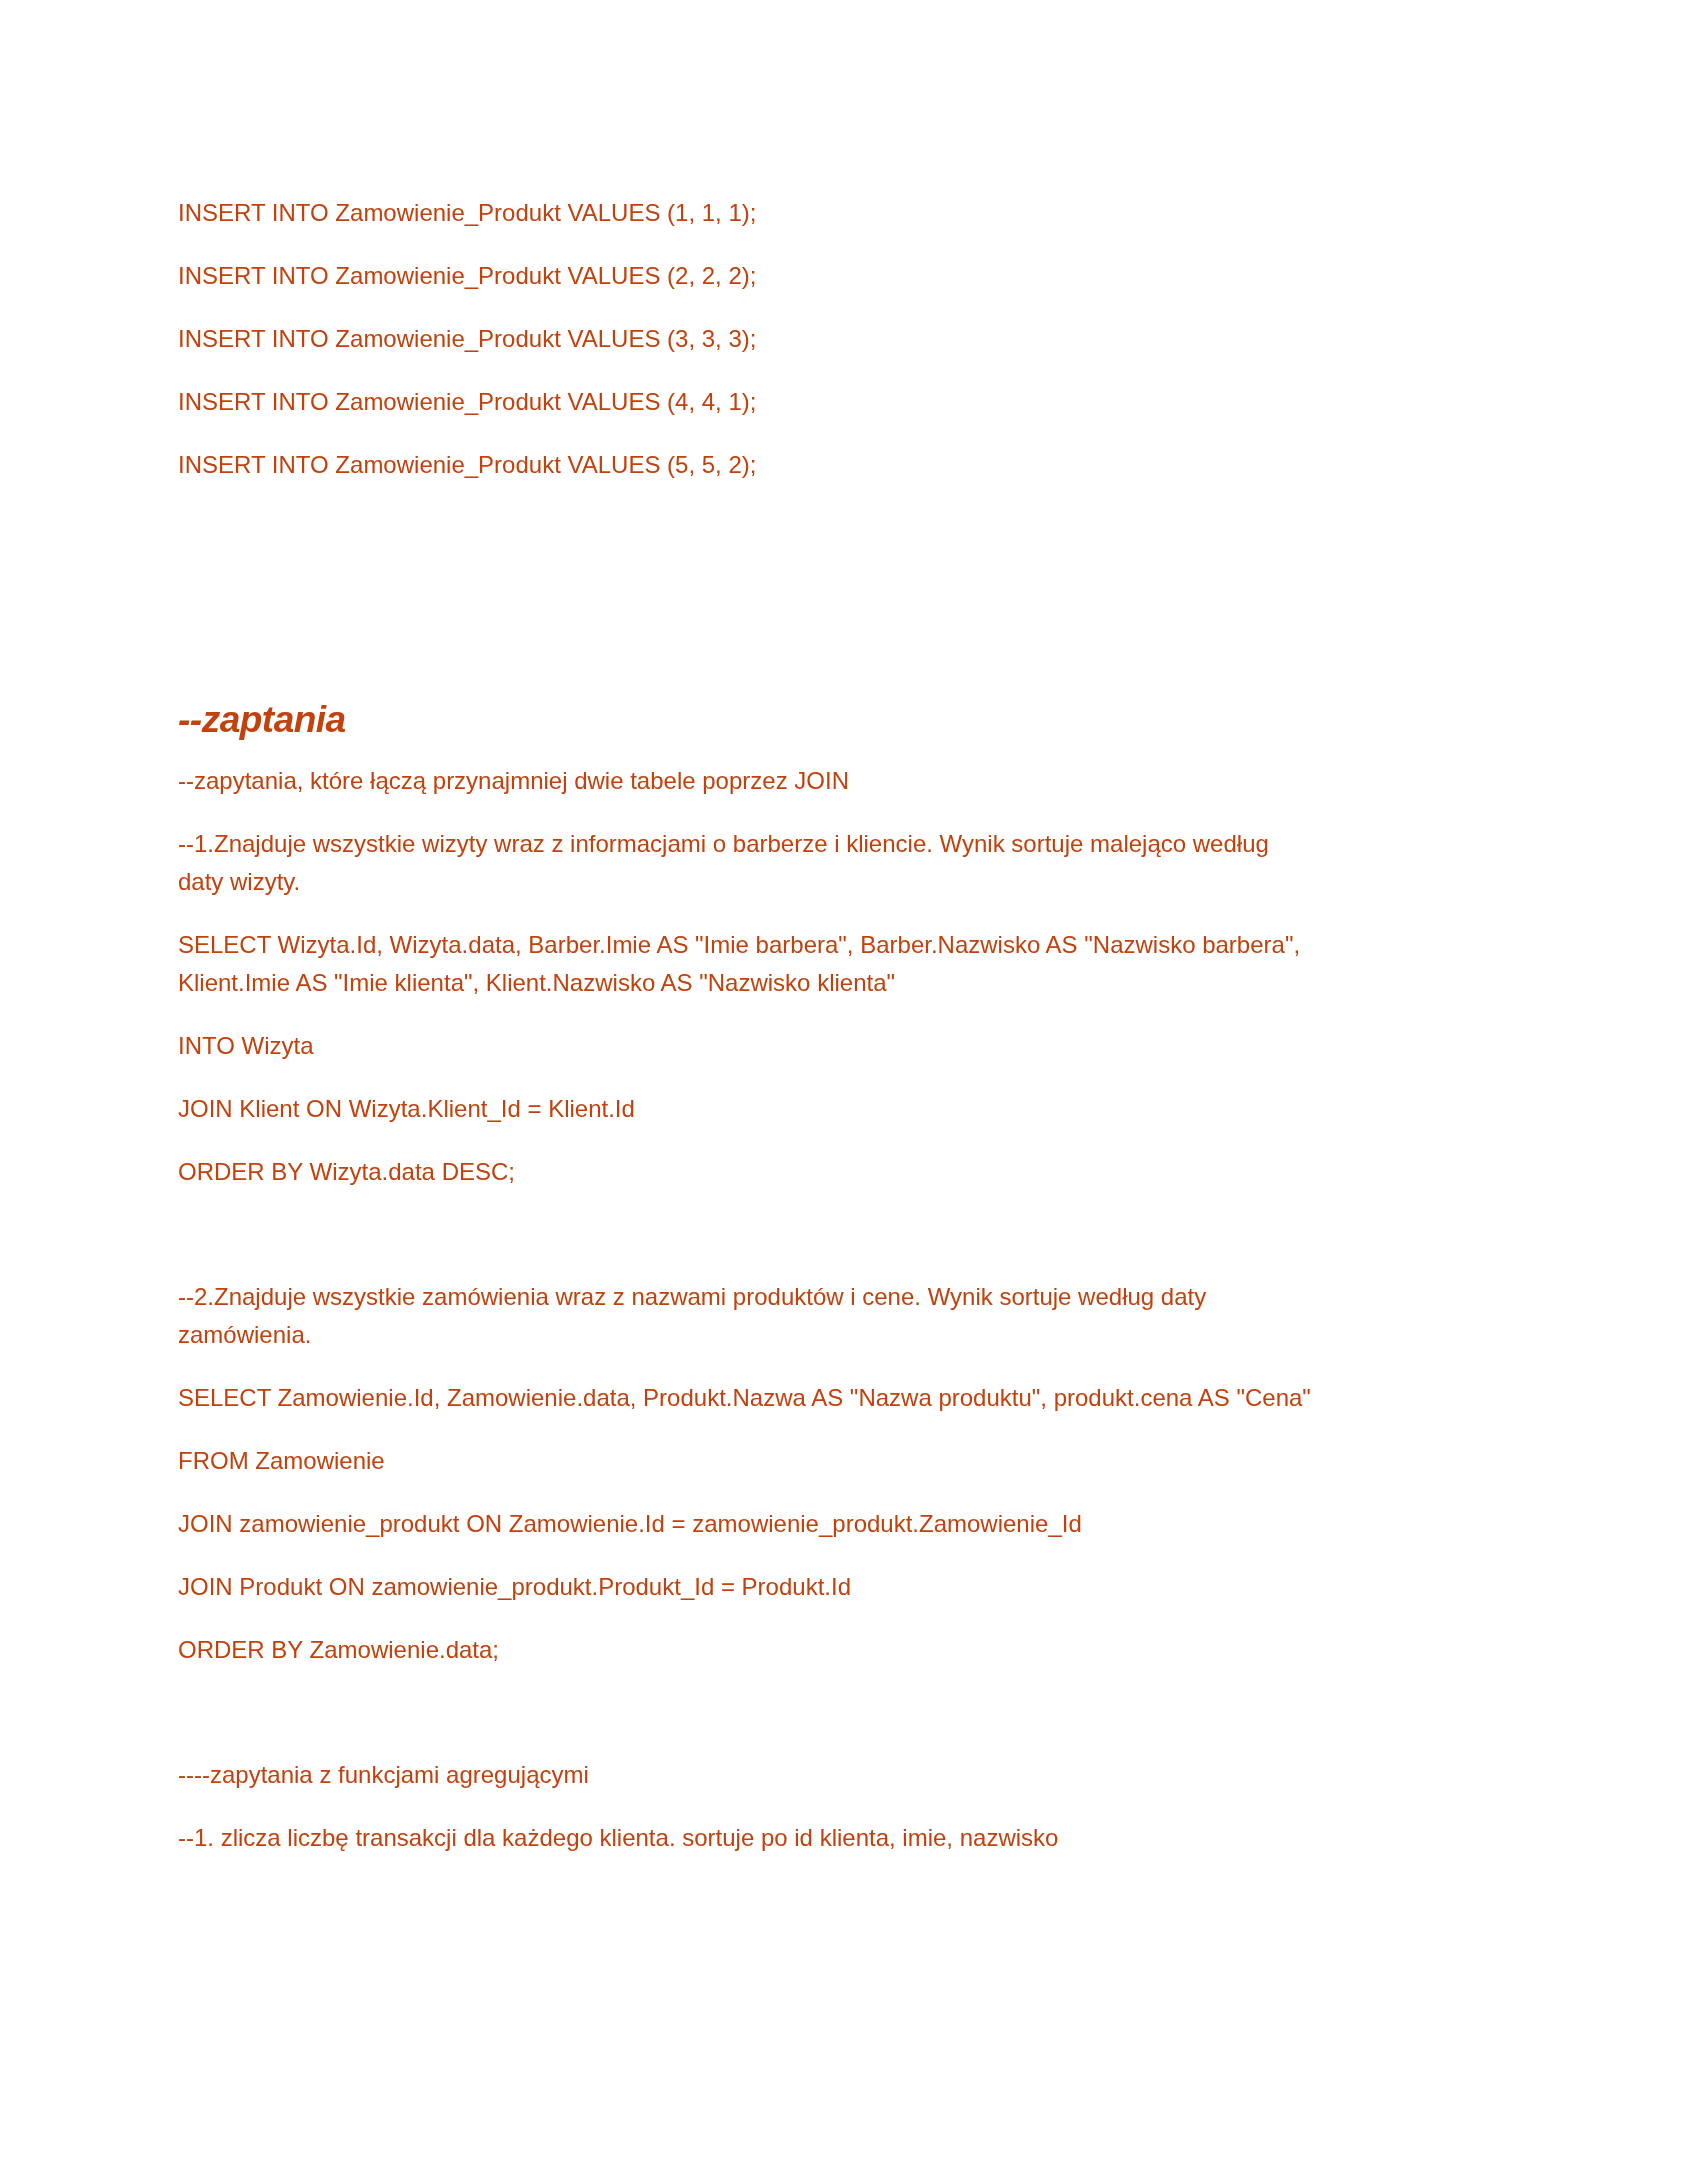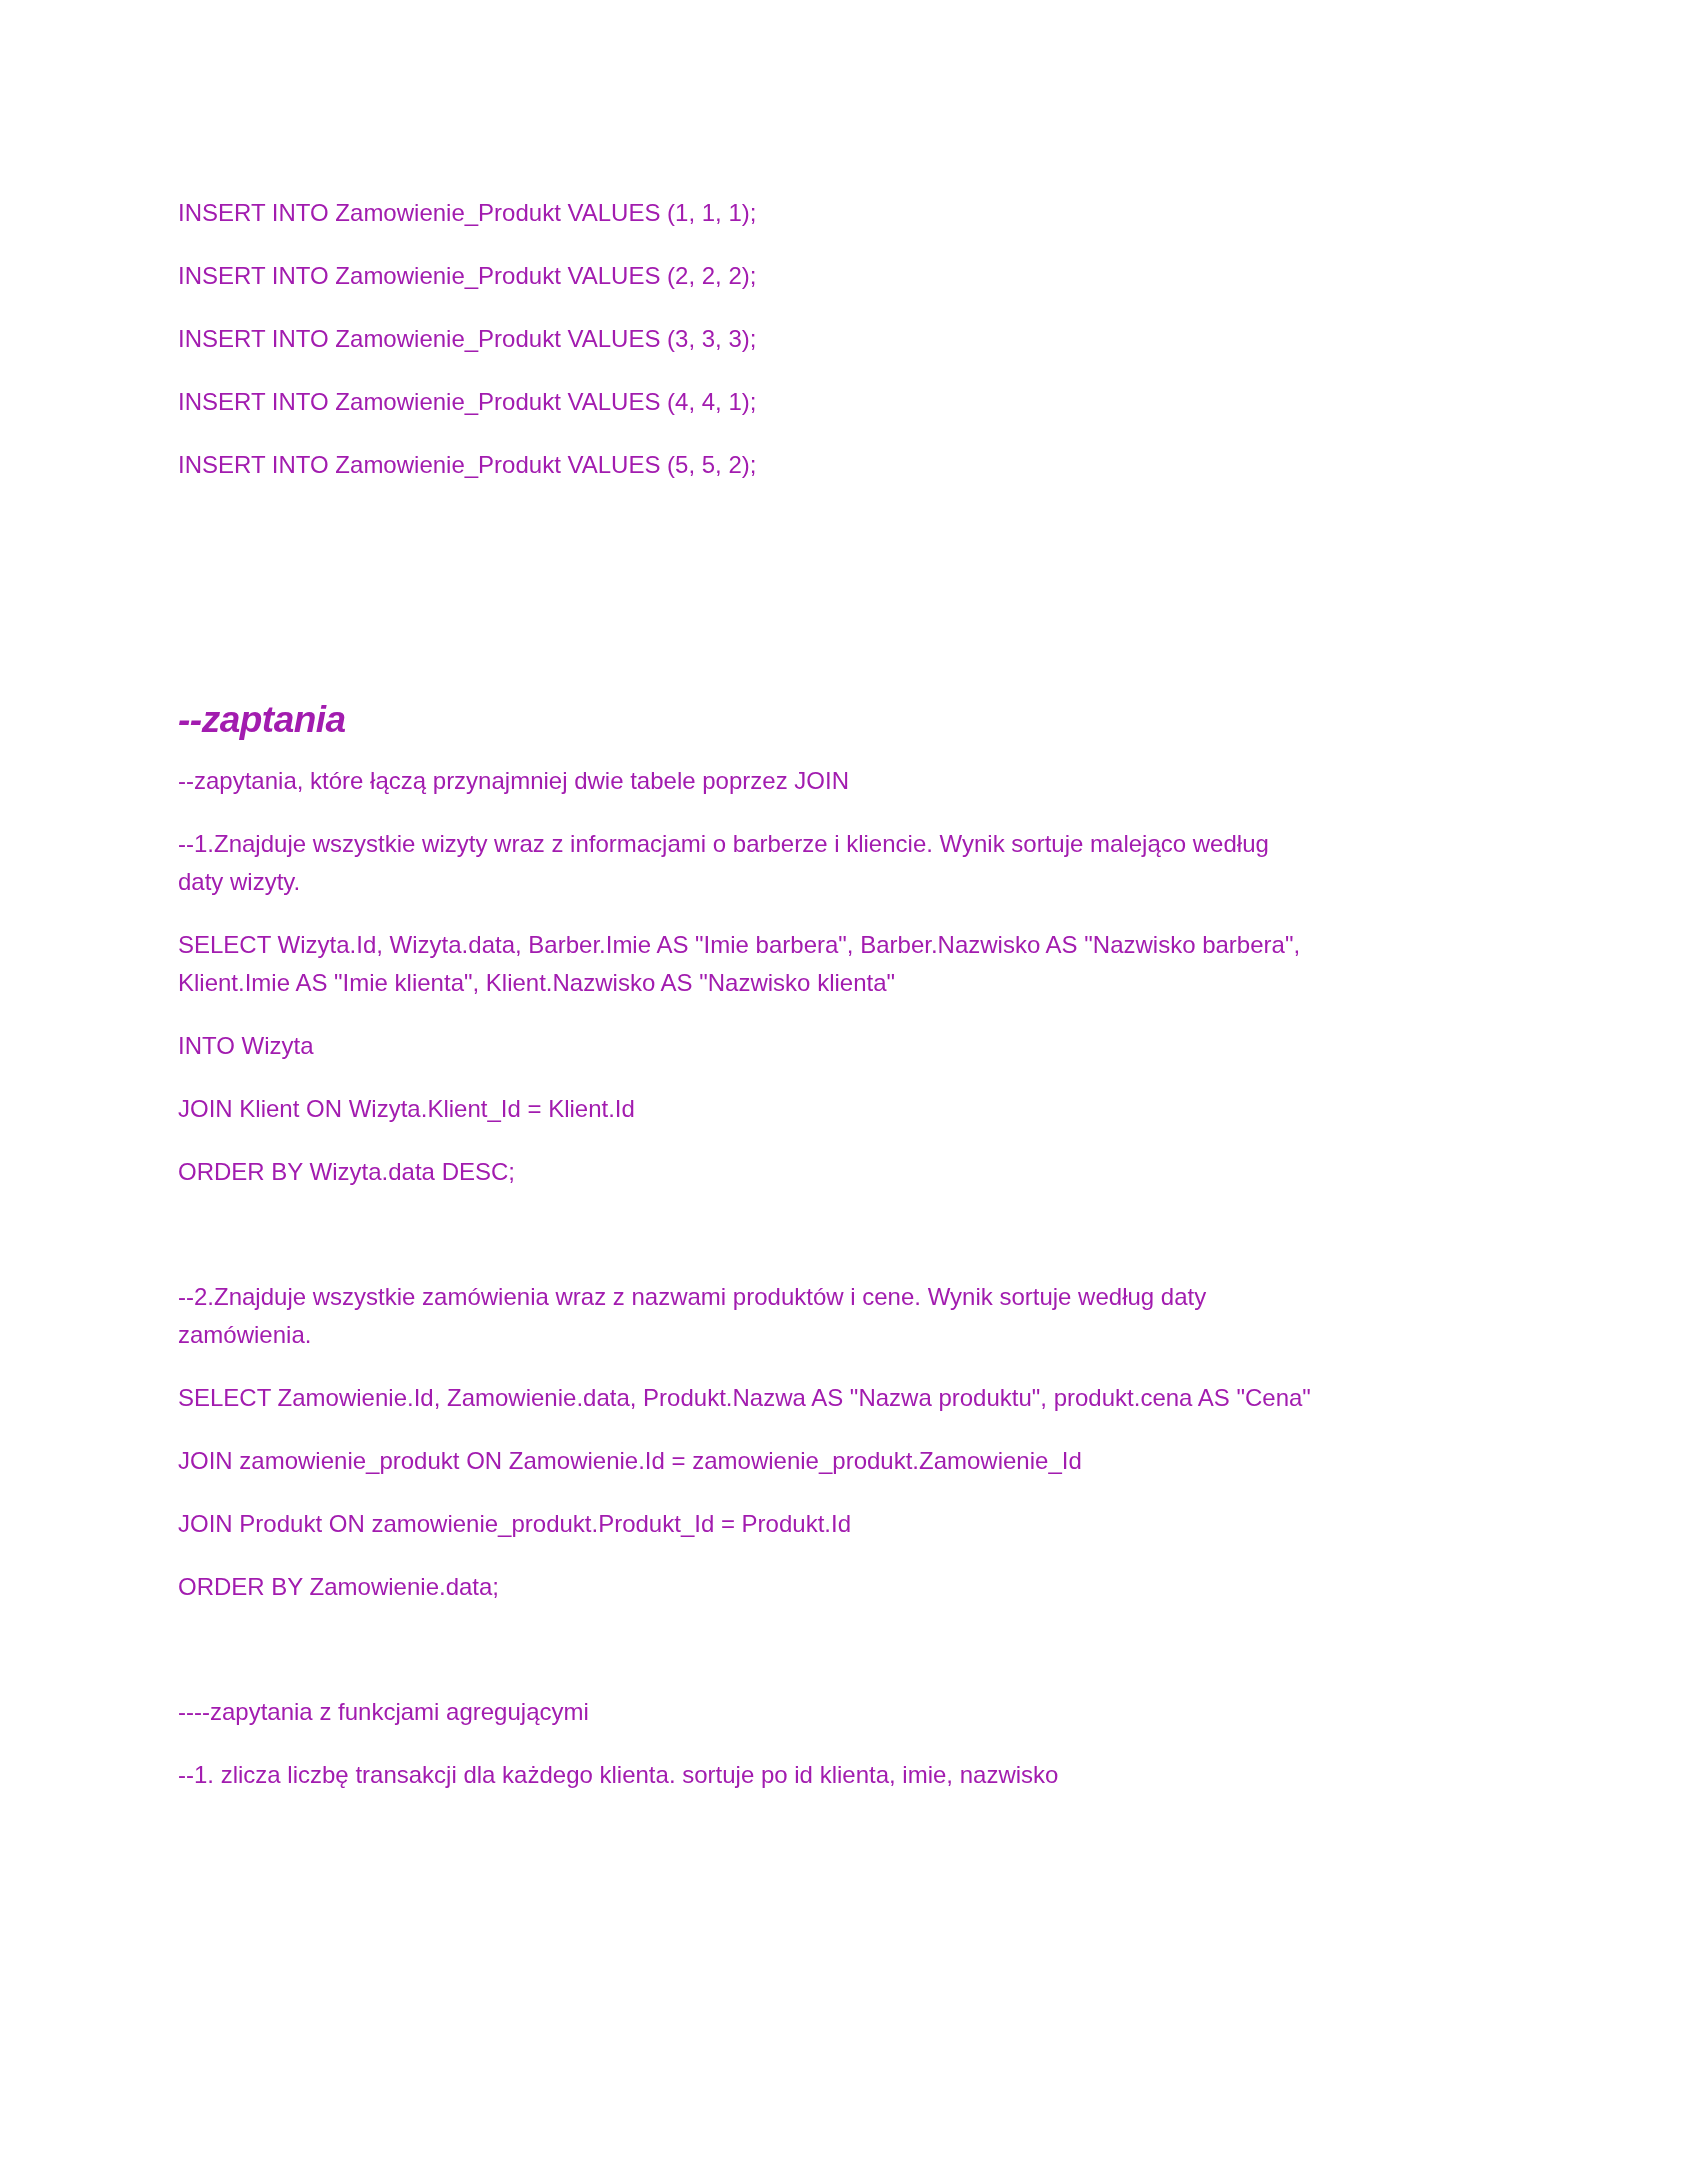--- a/index.html
+++ b/index.html
@@ -9,21 +9,21 @@
   }
   .page {
     position: relative;
     width: 1683px;
     height: 2178px;
     background: #ffffff;
     box-sizing: border-box;
     padding: 194px 178px 0 178px;
     overflow: hidden;
     font-family: "Liberation Sans", "DejaVu Sans", sans-serif;
-    color: #a21caf;
+    color: #c2410c;
   }
   .para {
     font-size: 24px;
     line-height: 38px;
     margin: 0 0 25px 0;
     white-space: pre-wrap;
     font-weight: 400;
   }
   .doc-heading {
     font-size: 37px;
@@ -60,20 +60,21 @@
 Klient.Imie AS "Imie klienta", Klient.Nazwisko AS "Nazwisko klienta"</p>
   <p class="para">INTO Wizyta</p>
   <p class="para">JOIN Klient ON Wizyta.Klient_Id = Klient.Id</p>
   <p class="para">ORDER BY Wizyta.data DESC;</p>
 
   <div class="spacer-1"></div>
 
   <p class="para">--2.Znajduje wszystkie zamówienia wraz z nazwami produktów i cene. Wynik sortuje według daty
 zamówienia.</p>
   <p class="para">SELECT Zamowienie.Id, Zamowienie.data, Produkt.Nazwa AS "Nazwa produktu", produkt.cena AS "Cena"</p>
+  <p class="para">FROM Zamowienie</p>
   <p class="para">JOIN zamowienie_produkt ON Zamowienie.Id = zamowienie_produkt.Zamowienie_Id</p>
   <p class="para">JOIN Produkt ON zamowienie_produkt.Produkt_Id = Produkt.Id</p>
   <p class="para">ORDER BY Zamowienie.data;</p>
 
   <div class="spacer-1"></div>
 
   <p class="para">----zapytania z funkcjami agregującymi</p>
   <p class="para">--1. zlicza liczbę transakcji dla każdego klienta. sortuje po id klienta, imie, nazwisko</p>
 
 </div>

